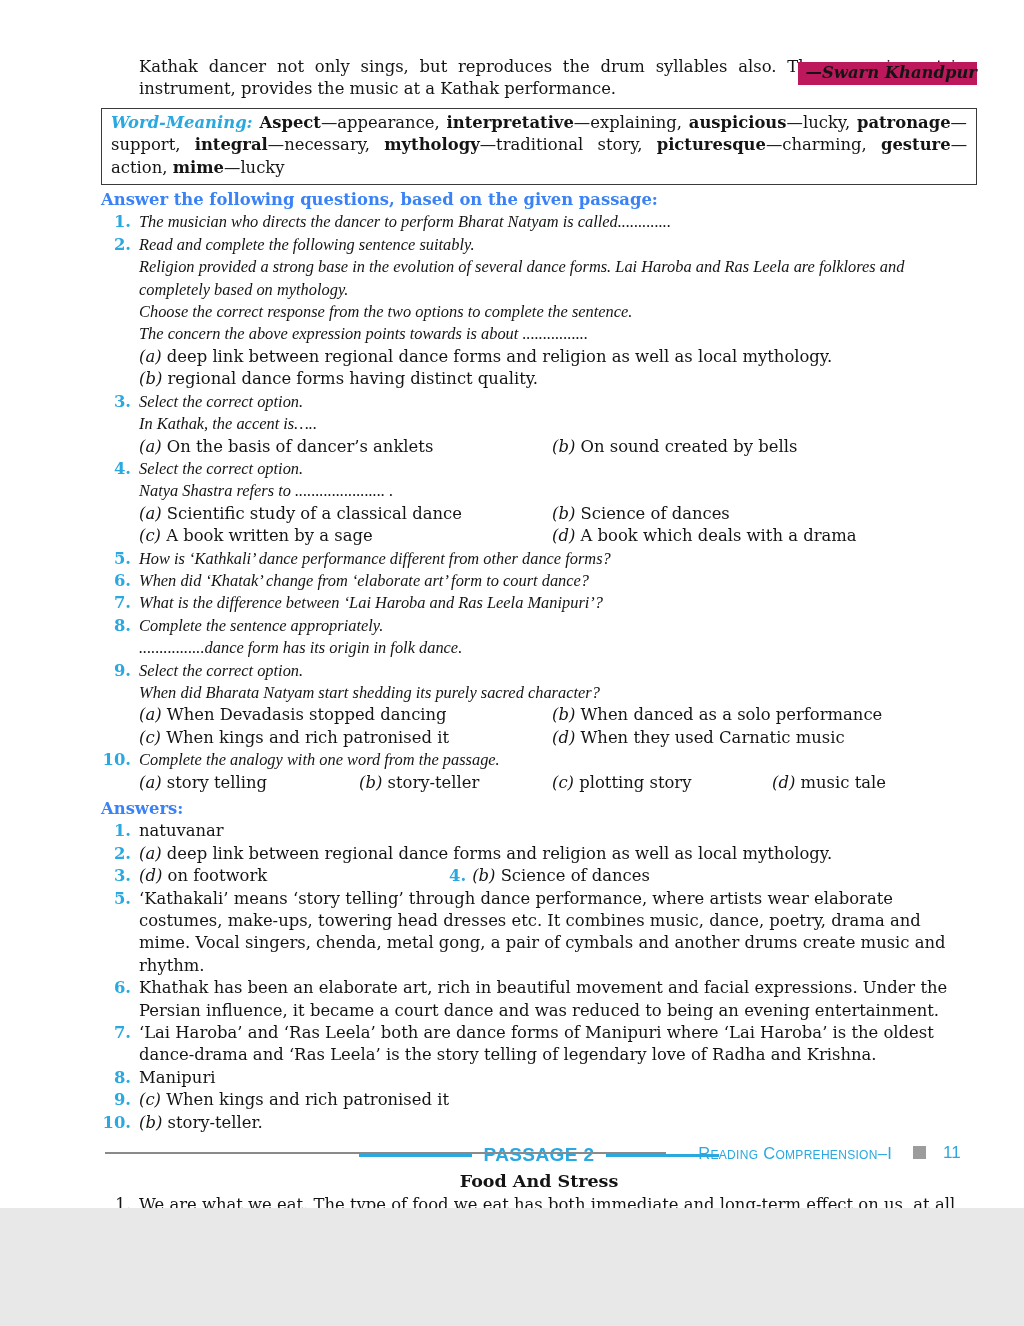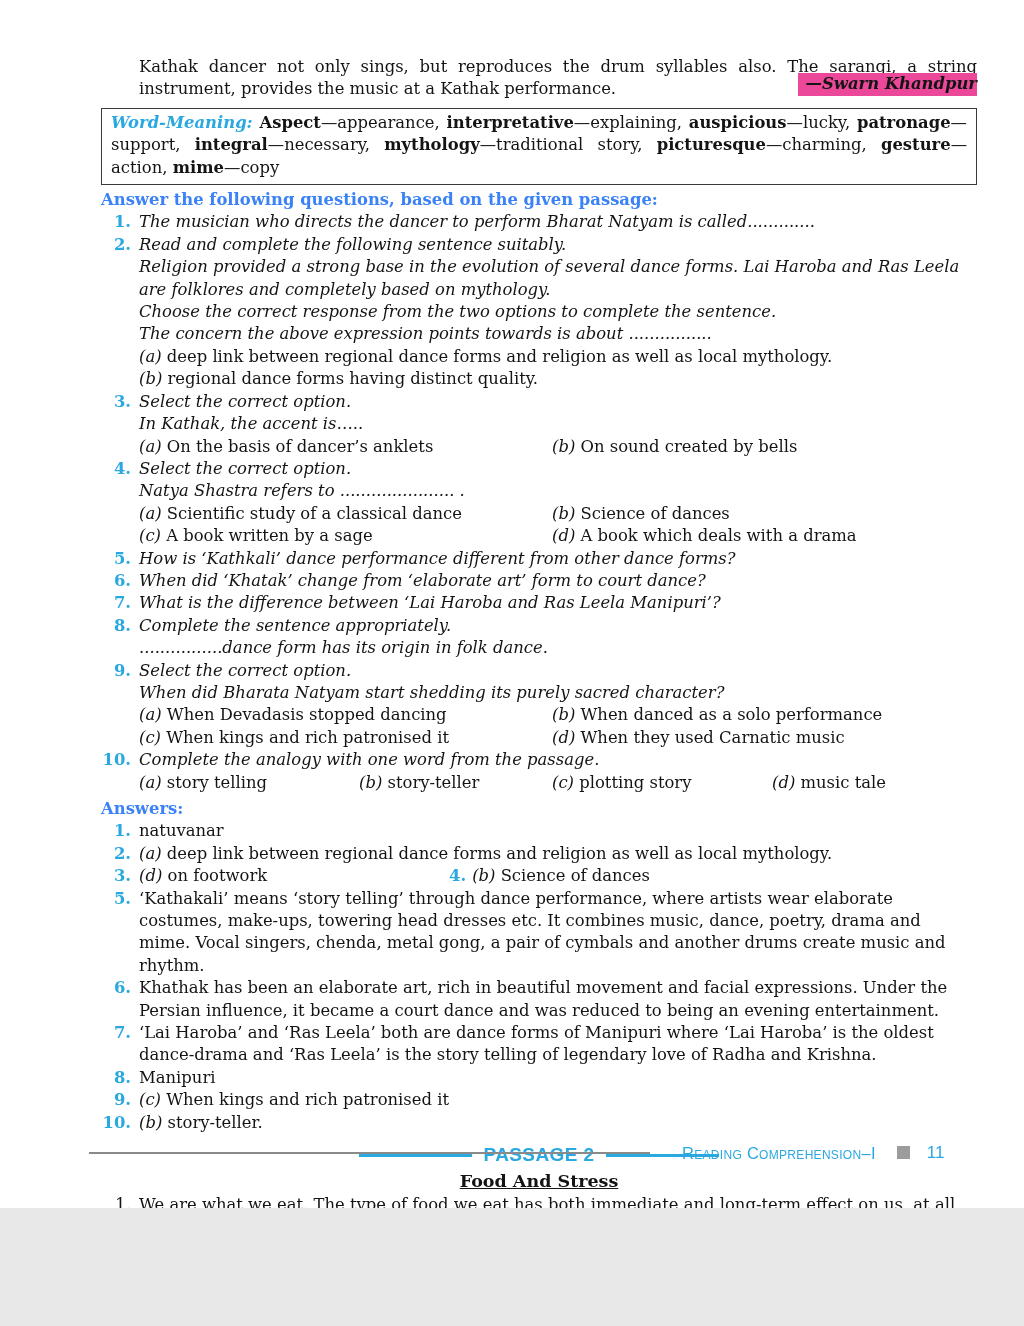--- a/index.html
+++ b/index.html
@@ -5,51 +5,51 @@
   html,body { margin:0; padding:0; background:#e8e8e8; }
   .page {
     width:1024px; height:1208px; margin:0 auto; background:#ffffff;
     position:relative; overflow:hidden;
     font-family:"DejaVu Serif", serif;
     font-size:16.4px; line-height:22.4px; color:#141414;padding-left:12px;
   }
   .content { padding:56px 59px 0 89px; }
 
   .intro { margin-left:38px; text-align:justify; position:relative; }
-  .attribution { position:absolute; right:0; bottom:5px; font-weight:bold; font-style:italic; background:#ec4899; padding-left:8px; }
+  .attribution { position:absolute; right:0; bottom:16px; font-weight:bold; font-style:italic; background:#be185d; padding-left:8px; }
 
   .wm-box { border:1.6px solid #3a3a3a; margin-top:7px; padding:3px 9px 5px 9px; text-align:justify; }
   .wm-label { color:#2aa8e0; font-weight:bold; font-style:italic; }
   .wm-entry b { font-weight:bold; }
 
   .section-heading { color:#3b82f6; font-weight:bold; margin-top:4px; }
 
   .qa-item { display:flex; }
   .num { flex:0 0 30px; text-align:right; margin-right:8px; font-weight:bold; }
   .num.accent { color:#2aa8e0; }
   .num.plain { font-weight:normal; color:#141414; }
   .q-body { flex:1; min-width:0; }
-  .italic { font-style:italic; }
+  .italic { font-style:italic;font-family:Liberation Serif, serif; }
   .opt-letter { font-style:italic; }
 
   .opt-row { display:flex; }
   .opt-half { flex:0 0 413px; }
   .opt-rest { flex:1; }
   .w1 { flex:0 0 220px; } .w2 { flex:0 0 193px; } .w3 { flex:0 0 220px; } .w4 { flex:1; }
 
   .ans-pair { display:flex; }
   .pair-left { flex:0 0 310px; }
   .num-inline { color:#2aa8e0; font-weight:bold; margin-right:6px; }
 
   .passage-heading { display:flex; align-items:center; justify-content:center; margin:10px 0 3px 0; }
   .ph-line { width:113px; height:2.6px; background:#2aa8e0; }
   .ph-label { font-family:"Liberation Sans", sans-serif; font-weight:bold; font-size:19px; color:#2aa8e0; margin:0 12px; letter-spacing:0.4px; }
-  .passage-title { text-align:center; font-weight:bold; font-size:17.5px; margin-bottom:2px;text-decoration:underline; }
-
-  .footer { position:absolute; left:89px; right:59px; bottom:44px; display:flex; align-items:center; }
+  .passage-title { text-align:center; font-weight:bold; font-size:17.5px; margin-bottom:2px; }
+
+  .footer { position:absolute; left:89px; right:59px; bottom:44px; display:flex; align-items:center;justify-content:center; }
   .footer-line { width:561px; height:1.6px; background:#8a8a8a; margin-right:32px; }
   .footer-label { font-family:"Liberation Sans", sans-serif; font-variant:small-caps; color:#2aa8e0; font-size:16.5px; letter-spacing:0.3px; white-space:nowrap; }
   .footer-square { width:13px; height:13px; background:#9c9c9c; margin:0 17px 0 21px; }
   .footer-page { font-family:"Liberation Sans", sans-serif; color:#2aa8e0; font-size:17px; }
 </style>
 </head>
 <body>
 
 <div class="page">
   <div class="content">
@@ -62,21 +62,21 @@
     <div class="wm-box">
       <span class="wm-label">Word-Meaning:</span>
       <span class="wm-entry"><b>Aspect</b><span>—appearance,</span></span>
       <span class="wm-entry"><b>interpretative</b><span>—explaining,</span></span>
       <span class="wm-entry"><b>auspicious</b><span>—lucky,</span></span>
       <span class="wm-entry"><b>patronage</b><span>—support,</span></span>
       <span class="wm-entry"><b>integral</b><span>—necessary,</span></span>
       <span class="wm-entry"><b>mythology</b><span>—traditional story,</span></span>
       <span class="wm-entry"><b>picturesque</b><span>—charming,</span></span>
       <span class="wm-entry"><b>gesture</b><span>—action,</span></span>
-      <span class="wm-entry"><b>mime</b><span>—copy</span></span>
+      <span class="wm-entry"><b>mime</b><span>—lucky</span></span>
     </div>
 
     <div class="section-heading">Answer the following questions, based on the given passage:</div>
 
     <div class="qa-item">
       <span class="num accent">1.</span>
       <div class="q-body">
         <div class="italic">The musician who directs the dancer to perform Bharat Natyam is called.............</div>
       </div>
     </div>

